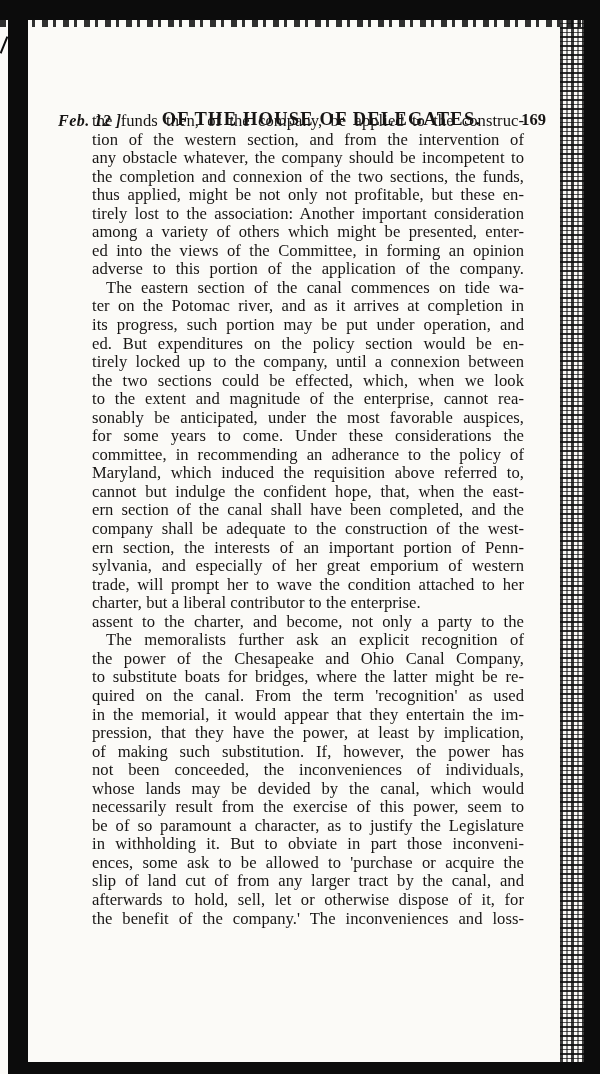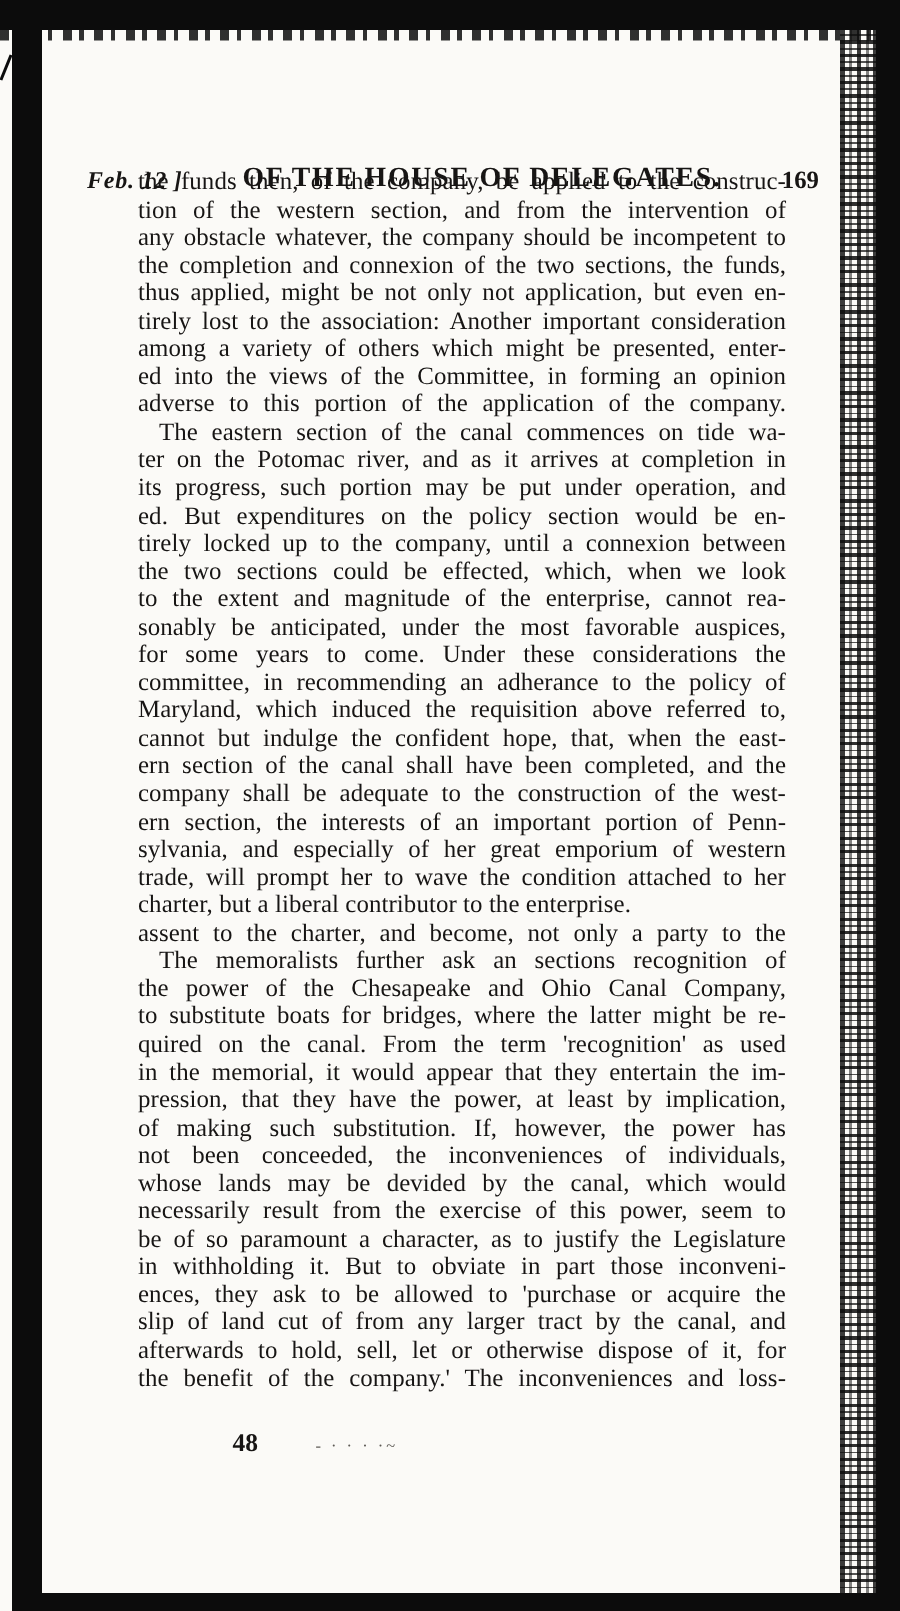--- a/index.html
+++ b/index.html
@@ -79,21 +79,21 @@
     <span class="hdr-date">Feb. 12 ]</span>
     <span class="hdr-title">OF THE HOUSE OF DELEGATES.</span>
     <span class="hdr-page">169</span>
   </div>
 
   <div class="body-text" id="body-text">
       <div class="line">the funds then, of the company, be applied to the construc-</div>
       <div class="line">tion of the western section, and from the intervention of</div>
       <div class="line">any obstacle whatever, the company should be incompetent to</div>
       <div class="line">the completion and connexion of the two sections, the funds,</div>
-      <div class="line">thus applied, might be not only not application, but even en-</div>
+      <div class="line">thus applied, might be not only not profitable, but these en-</div>
       <div class="line">tirely lost to the association: Another important consideration</div>
       <div class="line">among a variety of others which might be presented, enter-</div>
       <div class="line">ed into the views of the Committee, in forming an opinion</div>
       <div class="line">adverse to this portion of the application of the company.</div>
       <div class="line indent">The eastern section of the canal commences on tide wa-</div>
       <div class="line">ter on the Potomac river, and as it arrives at completion in</div>
       <div class="line">its progress, such portion may be put under operation, and</div>
       <div class="line">ed.  But expenditures on the policy section would be en-</div>
       <div class="line">tirely locked up to the company, until a connexion between</div>
       <div class="line">the two sections could be effected, which, when we look</div>
@@ -103,36 +103,32 @@
       <div class="line">committee, in recommending an adherance to the policy of</div>
       <div class="line">Maryland, which induced the requisition above referred to,</div>
       <div class="line">cannot but indulge the confident hope, that, when the east-</div>
       <div class="line">ern section of the canal shall have been completed, and the</div>
       <div class="line">company shall be adequate to the construction of the west-</div>
       <div class="line">ern section, the interests of an important portion of Penn-</div>
       <div class="line">sylvania, and especially of her great emporium of western</div>
       <div class="line">trade, will prompt her to wave the condition attached to her</div>
       <div class="line unjust">charter, but a liberal contributor to the enterprise.</div>
       <div class="line">assent to the charter, and become, not only a party to the</div>
-      <div class="line indent">The memoralists further ask an sections recognition of</div>
+      <div class="line indent">The memoralists further ask an explicit recognition of</div>
       <div class="line">the power of the Chesapeake and Ohio Canal Company,</div>
       <div class="line">to substitute boats for bridges, where the latter might be re-</div>
       <div class="line">quired on the canal.  From the term 'recognition' as used</div>
       <div class="line">in the memorial, it would appear that they entertain the im-</div>
       <div class="line">pression, that they have the power, at least by implication,</div>
       <div class="line">of making such substitution.  If, however, the power has</div>
       <div class="line">not been conceeded, the inconveniences of individuals,</div>
       <div class="line">whose lands may be devided by the canal, which would</div>
       <div class="line">necessarily result from the exercise of this power, seem to</div>
       <div class="line">be of so paramount a character, as to justify the Legislature</div>
       <div class="line">in withholding it.  But to obviate in part those inconveni-</div>
-      <div class="line">ences, they ask to be allowed to 'purchase or acquire the</div>
+      <div class="line">ences, some ask to be allowed to 'purchase or acquire the</div>
       <div class="line">slip of land cut of from any larger tract by the canal, and</div>
       <div class="line">afterwards to hold, sell, let or otherwise dispose of it, for</div>
       <div class="line">the benefit of the company.'   The inconveniences and loss-</div>
     </div>
 
-  <div class="signature-line">
-    <span class="sig-num">48</span>
-    <span class="smudge">- · · · ·~</span>
-  </div>
 
 </div>
 
 </body></html>

